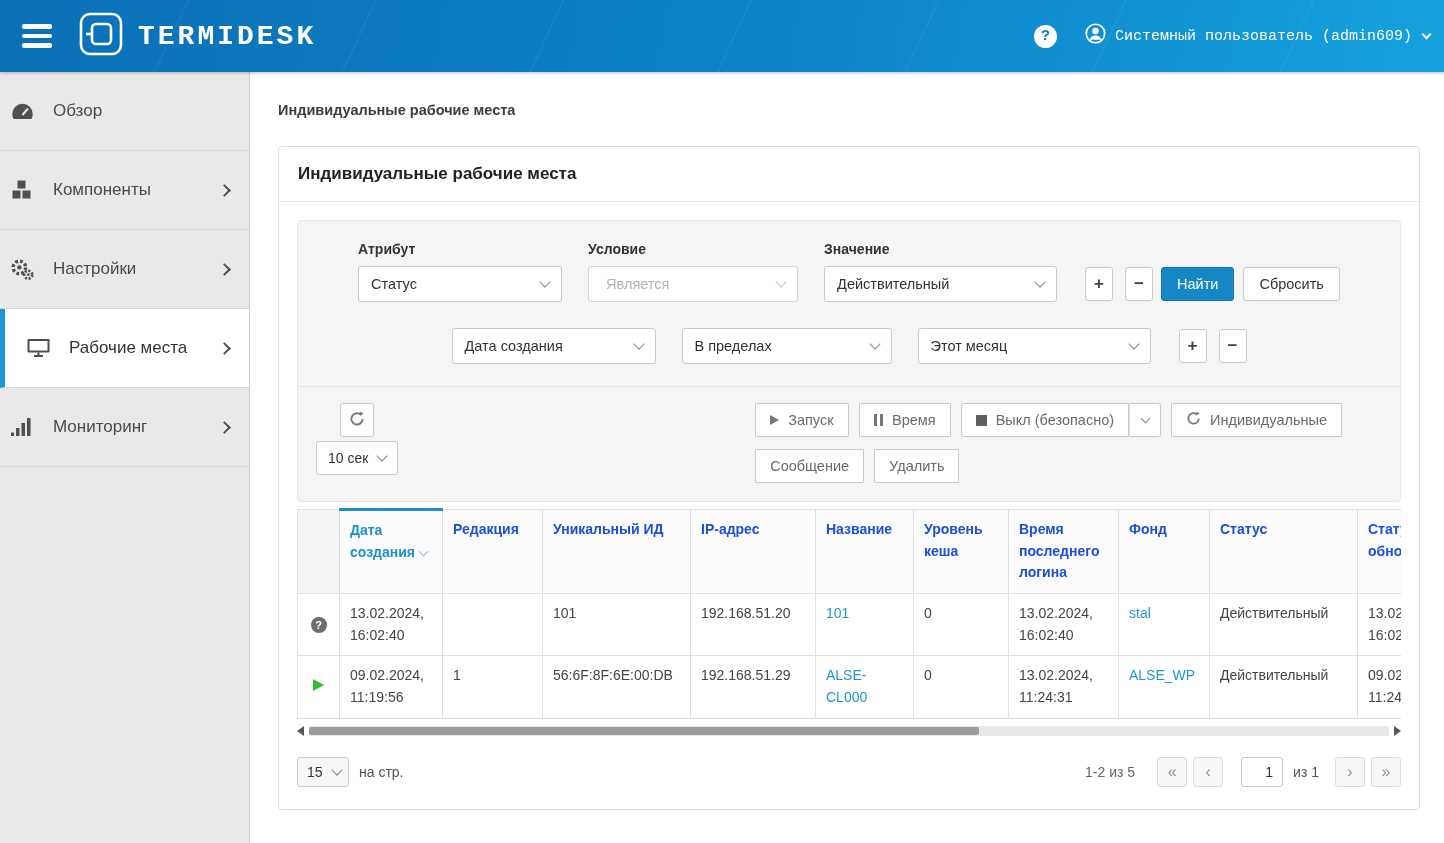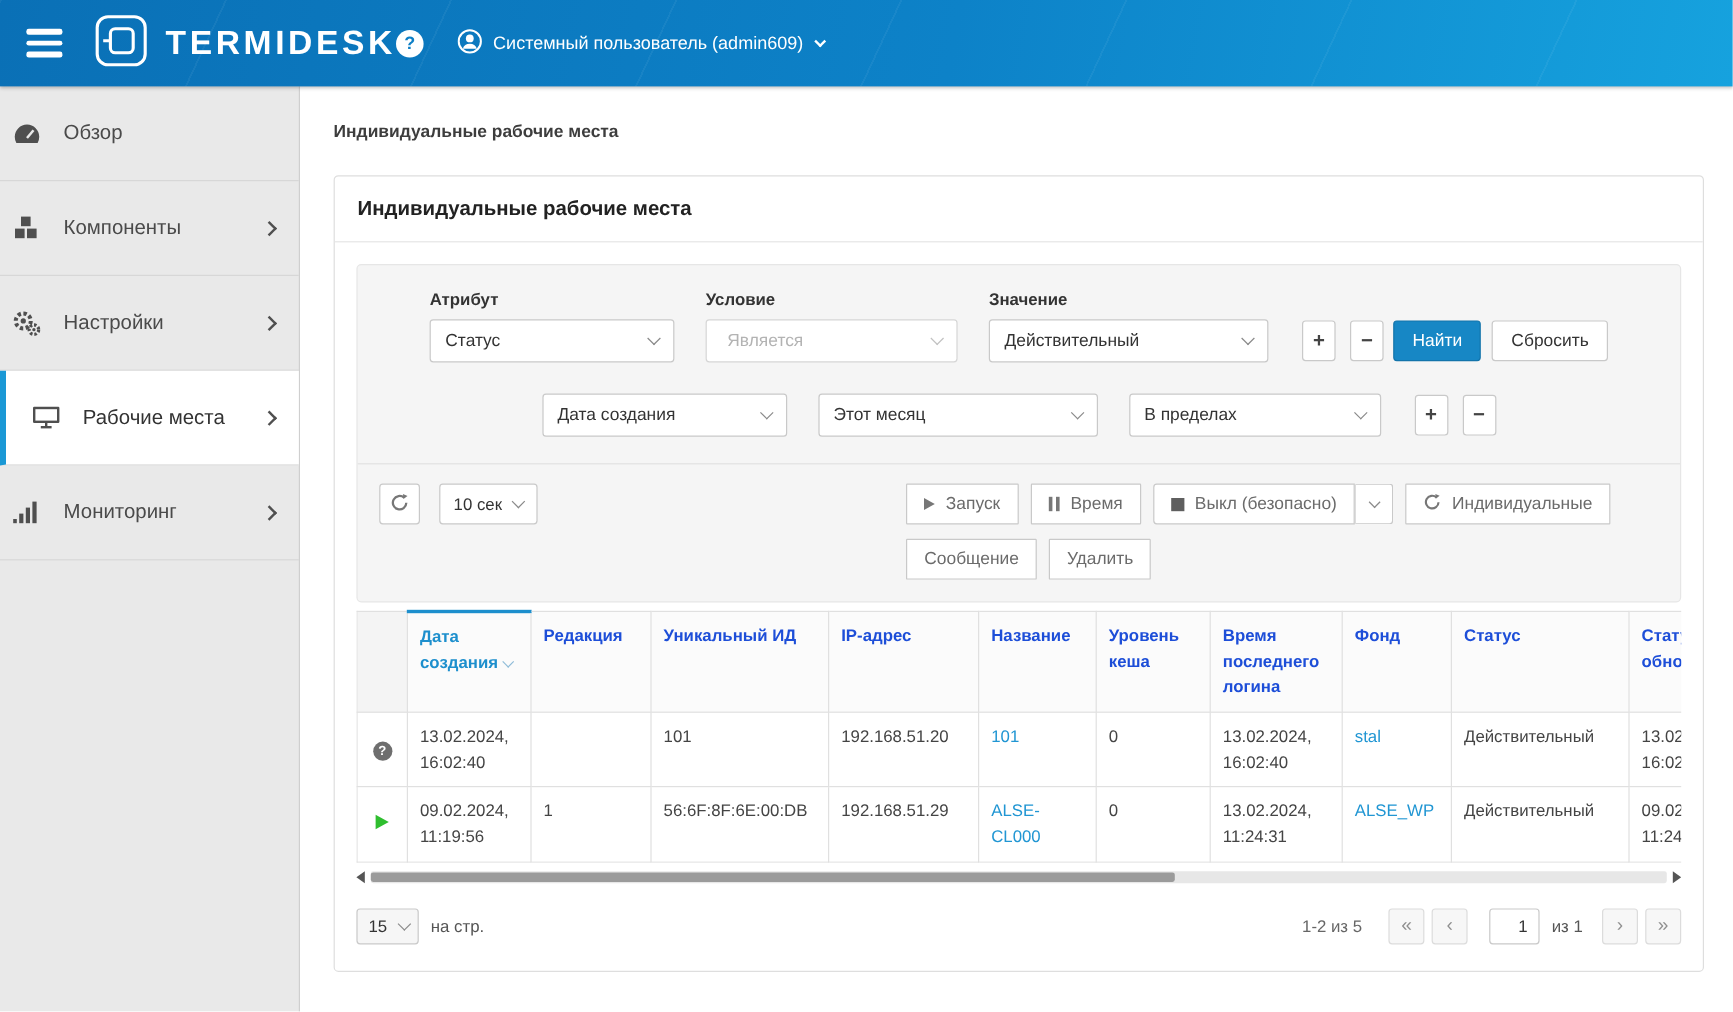--- a/index.html
+++ b/index.html
@@ -6,22 +6,22 @@
   html, body { width: 1444px; height: 843px; overflow: hidden; }
   body { font-family: "Liberation Sans", sans-serif; background: #fff; color: #333; }
   .app { display: grid; width: 1444px; height: 843px; grid-template-rows: 72px 1fr; grid-template-columns: 250px 1fr; }
 
   
   .topbar {
     grid-column: 1 / 3;
     background-image:
       repeating-linear-gradient(115deg, rgba(255,255,255,0.05) 0 1.5px, transparent 1.5px 170px),
       linear-gradient(100deg, #0a70b6 0%, #0d82c8 55%, #16a2de 100%);
-    display: flex; align-items: center; 
-    padding: 0 32px 0 22px; box-shadow: 0 1px 3px rgba(0,0,0,.25); position: relative; z-index: 5;
+    display: flex; align-items: center; justify-content: space-between;
+    padding: 0 14px 0 22px; box-shadow: 0 1px 3px rgba(0,0,0,.25); position: relative; z-index: 5; font-family: Liberation Mono, monospace;
   }
   .topbar-left { display: flex; align-items: center; }
   .hamburger { background: none; border: none; cursor: pointer; margin-right: 26px; display: flex; flex-direction: column; gap: 5px; padding: 4px 0; }
   .hamburger span { display: block; width: 30px; height: 4.5px; background: #fff; border-radius: 2px; }
   .brand { display: flex; align-items: center; gap: 14px; }
   .brand-text { color: #fff; font-size: 28px; font-weight: bold; letter-spacing: 3px; }
   .topbar-right { display: flex; align-items: center; gap: 28px; }
   .help-badge { width: 23px; height: 23px; border-radius: 50%; background: #fff; color: #0d7fc6; font-weight: bold; font-size: 15px; display: flex; align-items: center; justify-content: center; cursor: pointer; }
   .user-menu { display: flex; align-items: center; gap: 9px; color: #fff; font-size: 15px; cursor: pointer; }
   .caret-w { display: inline-block; width: 7px; height: 7px; border-right: 2px solid #fff; border-bottom: 2px solid #fff; transform: rotate(45deg); margin-top: -4px; margin-left: 2px; }
@@ -55,21 +55,21 @@
   .sel.disabled .caret { border-color: #c2c2c2; }
   .w1 { width: 204px; } .w2 { width: 210px; } .w3 { width: 233px; }
   .sq-btn { width: 28px; height: 34px; background: #fff; border: 1px solid #c9c9c9; border-radius: 3px; font-size: 17px; font-weight: bold; color: #444; cursor: pointer; margin-bottom: 1px; }
   .ml28 { margin-left: 28px; } .ml12 { margin-left: 12px; } .ml8 { margin-left: 8px; } .ml9 { margin-left: 9px; }
   .btn { height: 34px; border-radius: 3px; font-size: 14.5px; padding: 0 15px; cursor: pointer; margin-bottom: 1px; }
   .btn.primary { background: #1787c5; border: 1px solid #1374ab; color: #fff; }
   .btn.plain { background: #fff; border: 1px solid #c9c9c9; color: #333; }
 
   
   .toolbar-section { border-top: 1px solid #e2e2e2; padding: 16px 18px 18px; display: flex; align-items: flex-start; }
-  .toolbar-left { display: flex; align-items: center; gap: 16px; }
+  .toolbar-left { display: flex; align-items: center; gap: 4px; flex-direction: column; }
   .icon-btn { width: 34px; height: 34px; background: #fff; border: 1px solid #c9c9c9; border-radius: 3px; display: flex; align-items: center; justify-content: center; cursor: pointer; }
   .sel.small { height: 34px; font-size: 14px; padding: 0 11px; }
   .toolbar-right { margin-left: auto; margin-right: 40px; display: flex; flex-direction: column; align-items: flex-start; gap: 12px; }
   .tb-row { display: flex; gap: 10px; }
   .tb-btn { height: 34px; background: #fff; border: 1px solid #c9c9c9; border-radius: 1px; padding: 0 14px; font-size: 14.5px; color: #6b6b6b; display: flex; align-items: center; gap: 9px; cursor: pointer; }
   .split { display: flex; }
   .split .tb-btn { border-radius: 3px 0 0 3px; }
   .split .split-caret { width: 32px; height: 34px; background: #fff; border: 1px solid #c9c9c9; border-left: 1px solid #ddd; border-radius: 0 3px 3px 0; display: flex; align-items: center; justify-content: center; cursor: pointer; }
   .i-play { width: 0; height: 0; border-left: 9px solid #777; border-top: 5.5px solid transparent; border-bottom: 5.5px solid transparent; }
   .i-pause { display: inline-block; width: 3.5px; height: 12px; background: #777; box-shadow: 6px 0 0 #777; margin-right: 6px; }
@@ -245,28 +245,28 @@
             </div>
 
             <div class="filter-row">
               <div class="field">
                 <div class="sel w1">
                   <span>Дата создания</span>
                   <i class="caret"></i>
                 </div>
               </div>
               <div class="field">
+                <div class="sel w2">
+                  <span>В пределах</span>
+                  <i class="caret"></i>
+                </div>
+              </div>
+              <div class="field">
                 <div class="sel w3">
                   <span>Этот месяц</span>
-                  <i class="caret"></i>
-                </div>
-              </div>
-              <div class="field">
-                <div class="sel w2">
-                  <span>В пределах</span>
                   <i class="caret"></i>
                 </div>
               </div>
               <button class="sq-btn ml28">+</button>
               <button class="sq-btn ml12">−</button>
             </div>
           </div>
 
           <div class="toolbar-section">
             <div class="toolbar-left">

